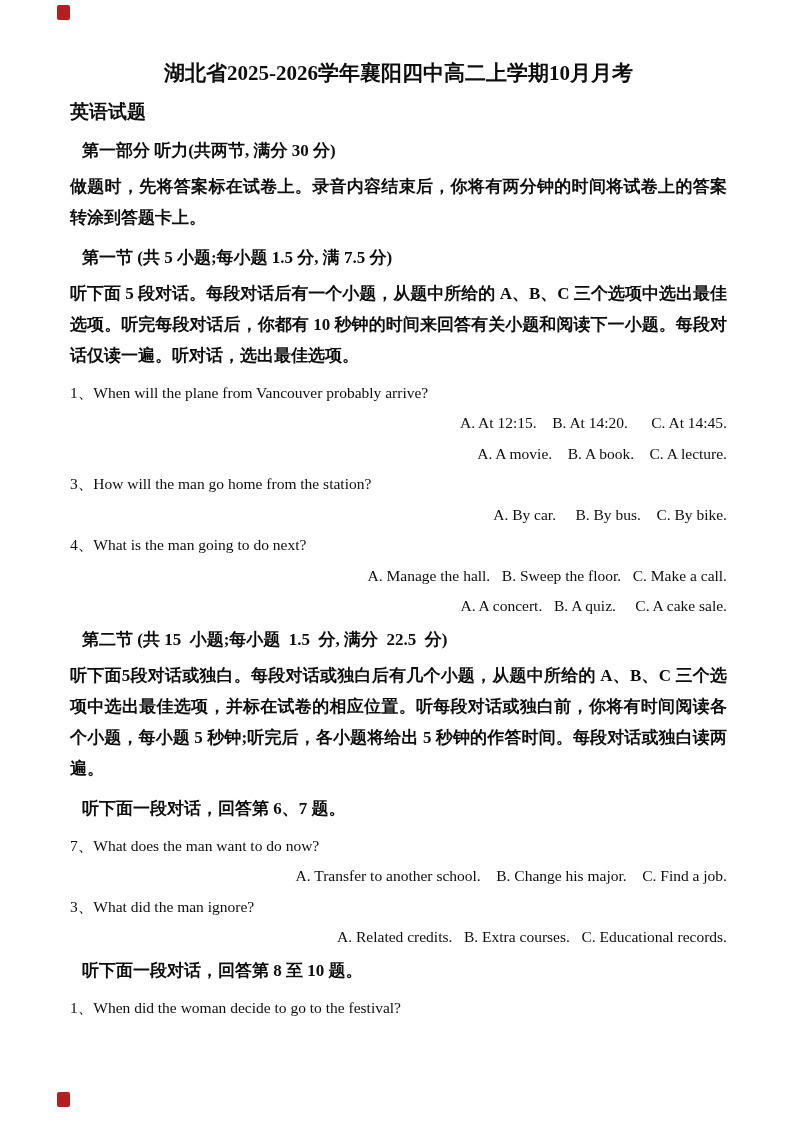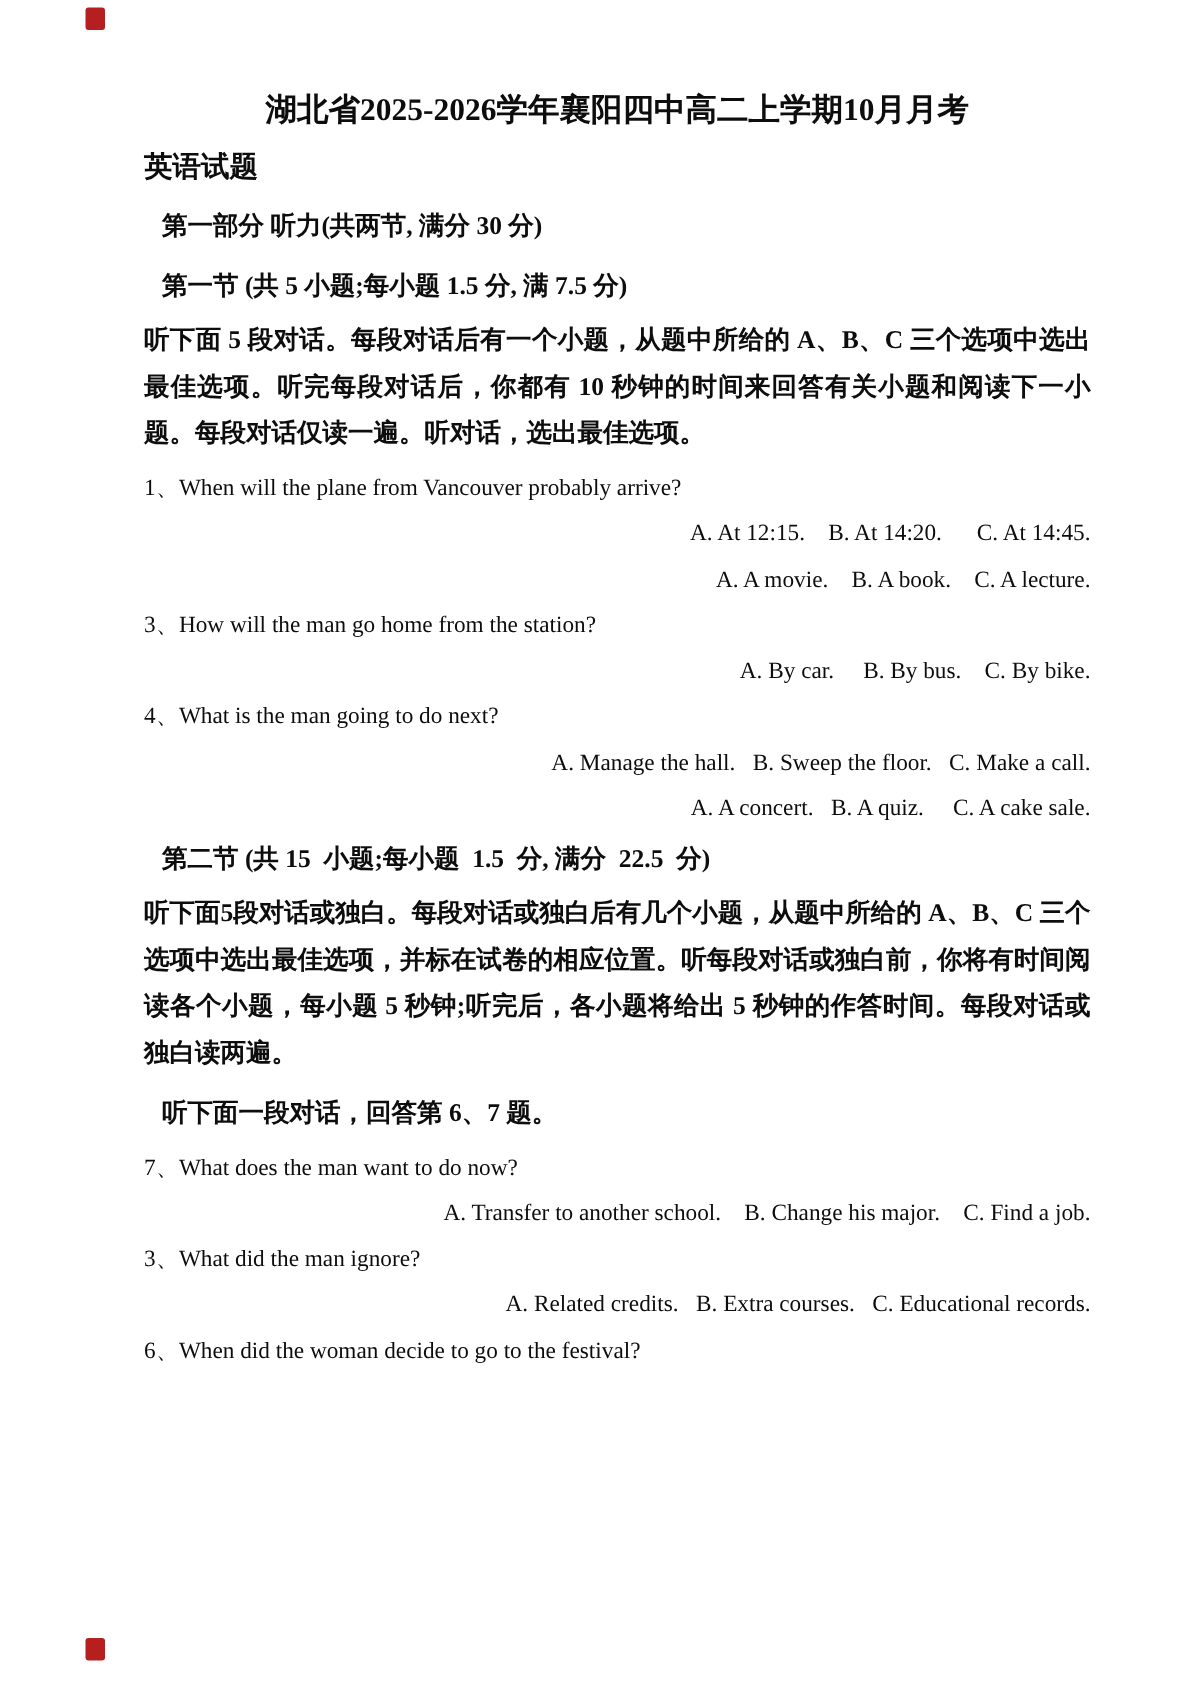--- a/index.html
+++ b/index.html
@@ -7,21 +7,21 @@
     padding: 0;
     background: #ffffff;
   }
   .page {
     position: relative;
     width: 793px;
     height: 1122px;
     margin: 0 auto;
     background: #ffffff;
     box-sizing: border-box;
-    padding: 50px 66px 0 96px;
+    padding: 50px 66px 0 70px;
     font-family: "Liberation Serif", "DejaVu Serif", serif;
     color: #0d0d0d;
     overflow: hidden;
   }
   .corner-mark {
     position: absolute;
     left: 57px;
     width: 13px;
     height: 15px;
     background: var(--corner-mark, #b61f1f);
@@ -79,20 +79,21 @@
 
 <div class="page">
 
   <span class="corner-mark top"></span>
   <span class="corner-mark bottom"></span>
 
   <div class="title">湖北省2025-2026学年襄阳四中高二上学期10月月考</div>
   <div class="subtitle">英语试题</div>
 
   <div class="cn-heading">第一部分 听力(共两节, 满分 30 分)</div>
+  <div class="cn-para">做题时，先将答案标在试卷上。录音内容结束后，你将有两分钟的时间将试卷上的答案转涂到答题卡上。</div>
 
   <div class="cn-heading">第一节 (共 5 小题;每小题 1.5 分, 满 7.5 分)</div>
   <div class="cn-para">听下面 5 段对话。每段对话后有一个小题，从题中所给的 A、B、C 三个选项中选出最佳选项。听完每段对话后，你都有 10 秒钟的时间来回答有关小题和阅读下一小题。每段对话仅读一遍。听对话，选出最佳选项。</div>
 
   <div class="q-line">1、When will the plane from Vancouver probably arrive?</div>
   <div class="opt-line">A. At 12:15.    B. At 14:20.      C. At 14:45.</div>
 
   <div class="opt-line">A. A movie.    B. A book.    C. A lecture.</div>
 
   <div class="q-line">3、How will the man go home from the station?</div>
@@ -107,16 +108,17 @@
   <div class="cn-para">听下面5段对话或独白。每段对话或独白后有几个小题，从题中所给的 A、B、C 三个选项中选出最佳选项，并标在试卷的相应位置。听每段对话或独白前，你将有时间阅读各个小题，每小题 5 秒钟;听完后，各小题将给出 5 秒钟的作答时间。每段对话或独白读两遍。</div>
 
   <div class="cn-heading">听下面一段对话，回答第 6、7 题。</div>
 
   <div class="q-line">7、What does the man want to do now?</div>
   <div class="opt-line">A. Transfer to another school.    B. Change his major.    C. Find a job.</div>
 
   <div class="q-line">3、What did the man ignore?</div>
   <div class="opt-line">A. Related credits.   B. Extra courses.   C. Educational records.</div>
 
+  <div class="cn-heading">听下面一段对话，回答第 8 至 10 题。</div>
 
-  <div class="q-line">6、When did the woman decide to go to the festival?</div>
+  <div class="q-line">1、When did the woman decide to go to the festival?</div>
 
 </div>
 
 </body></html>

